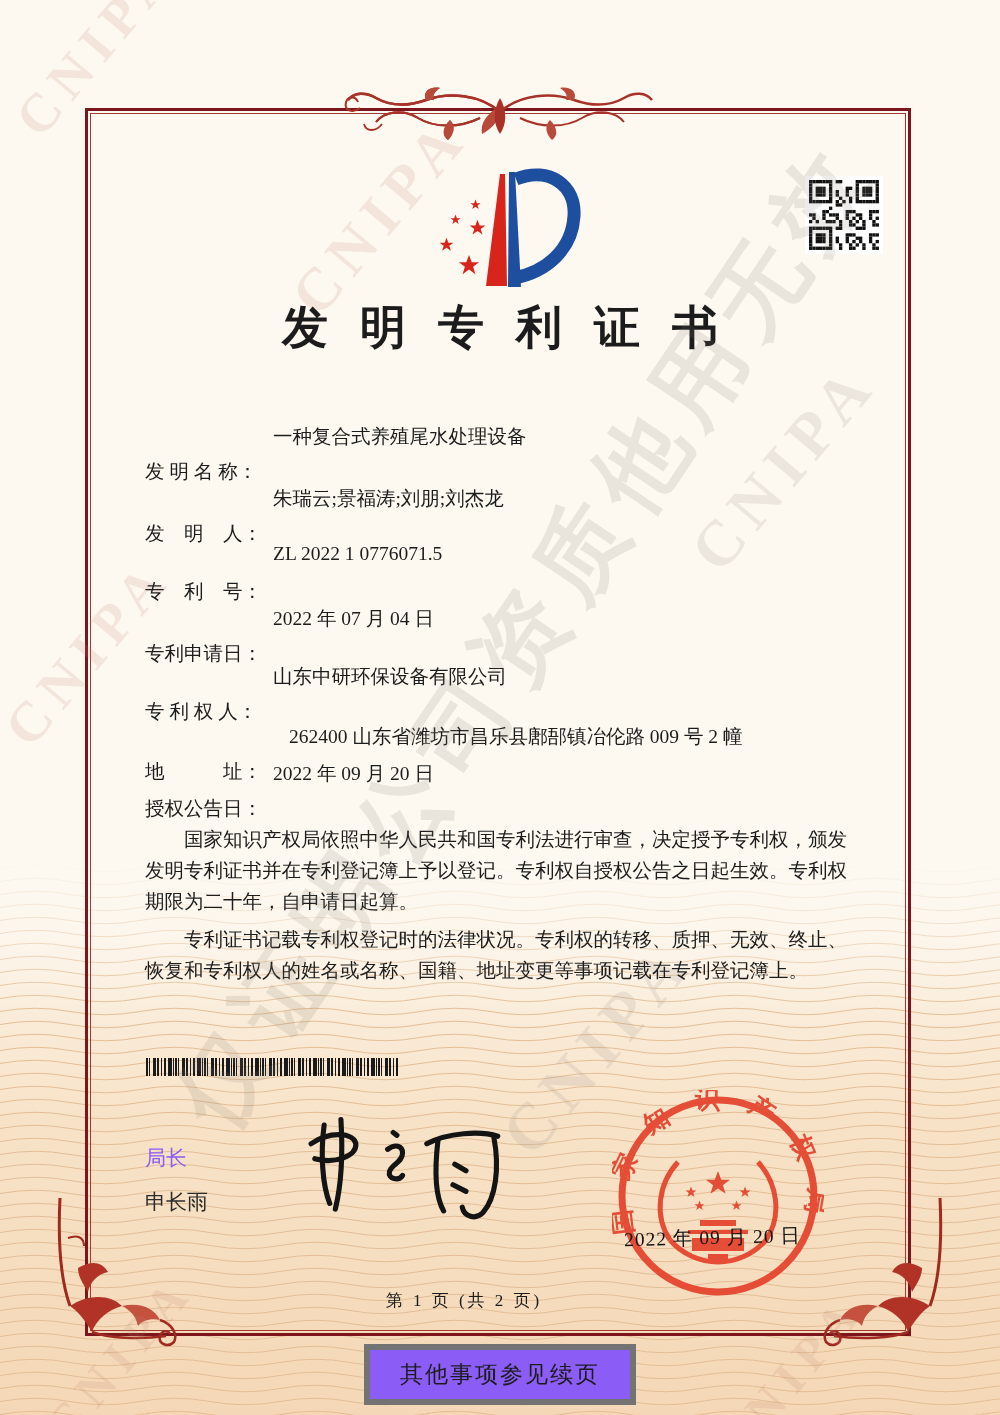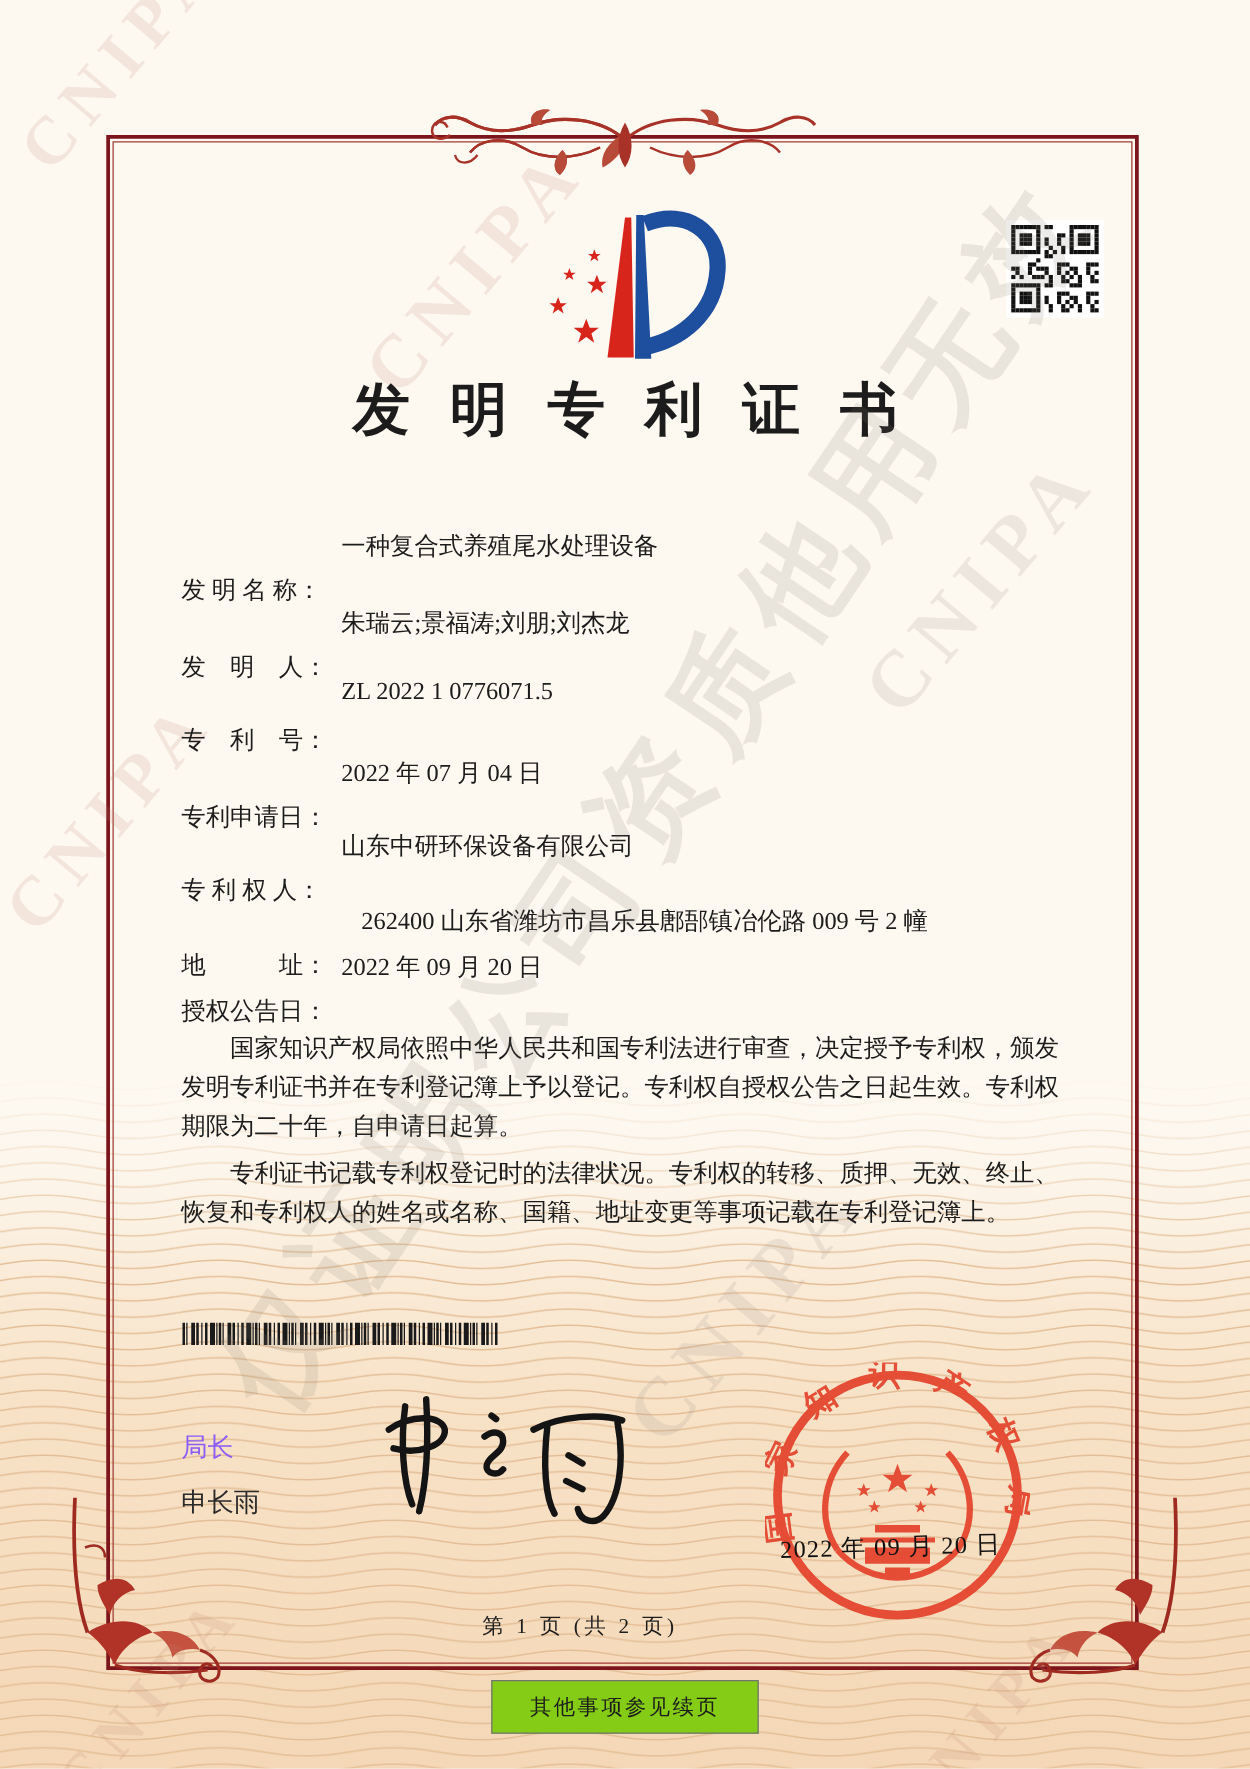--- a/index.html
+++ b/index.html
@@ -39,21 +39,21 @@
   .grant-no{position:absolute;left:375px;top:0;white-space:nowrap;}
   .paras{position:absolute;left:145px;top:824px;width:714px;font-size:19.5px;line-height:31px;
          text-align:justify;}
   .paras p{margin:0 12px 7px 0;text-indent:2em;}
   .barcode{position:absolute;left:145px;top:1058px;}
   .signer-title{position:absolute;left:145px;top:1144px;font-family:Liberation Sans, sans-serif;font-size:21px;color:#8b5cf6;}
   .signer-name{position:absolute;left:145px;top:1188px;font-family:"Liberation Sans","DejaVu Sans",sans-serif;font-size:21px;color:#2a2a2a;}
   .signature{position:absolute;left:295px;top:1112px;}
   .page-info{position:absolute;left:0;top:1289px;width:928px;text-align:center;font-size:17px;letter-spacing:3px;}
   .footer-note{position:absolute;left:50%;top:1344px;transform:translateX(-50%);
-        background:#84cc16;border:1px solid #737373;padding:9px 30px;font-size:17px;letter-spacing:2px;z-index:5;}
+        background:#8b5cf6;border:6px solid #737373;padding:9px 30px;font-size:23px;letter-spacing:2px;z-index:5;}
   
   .seal{position:absolute;left:612px;top:1090px;z-index:7;opacity:.93;}
   .seal-date{position:absolute;left:624px;top:1224px;z-index:8;font-size:19.5px;letter-spacing:1px;
         color:#111;transform:rotate(-1.5deg);white-space:nowrap;}
 </style>
 </head>
 <body>
 
 <div id="page">
 

